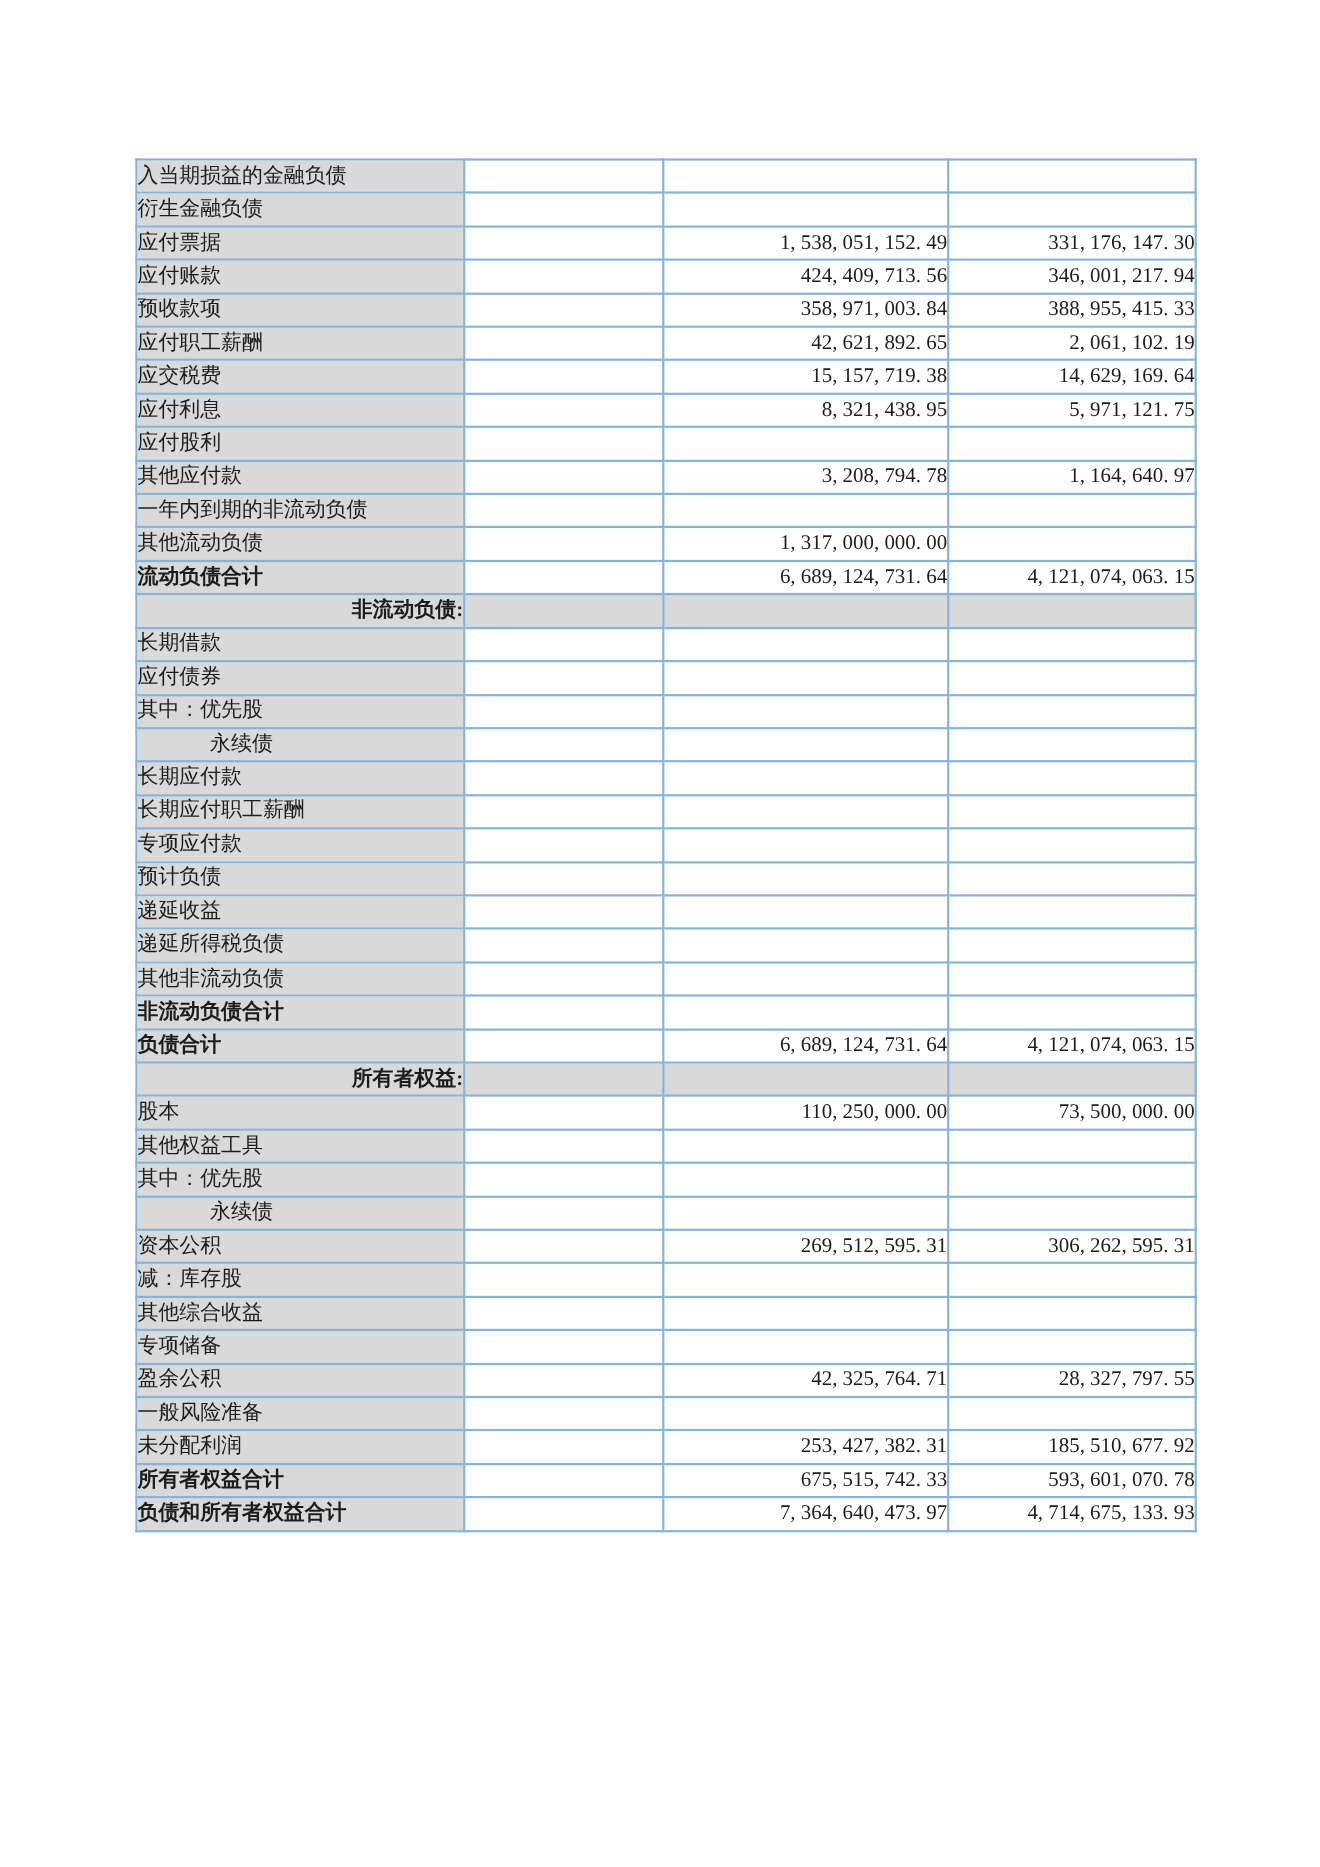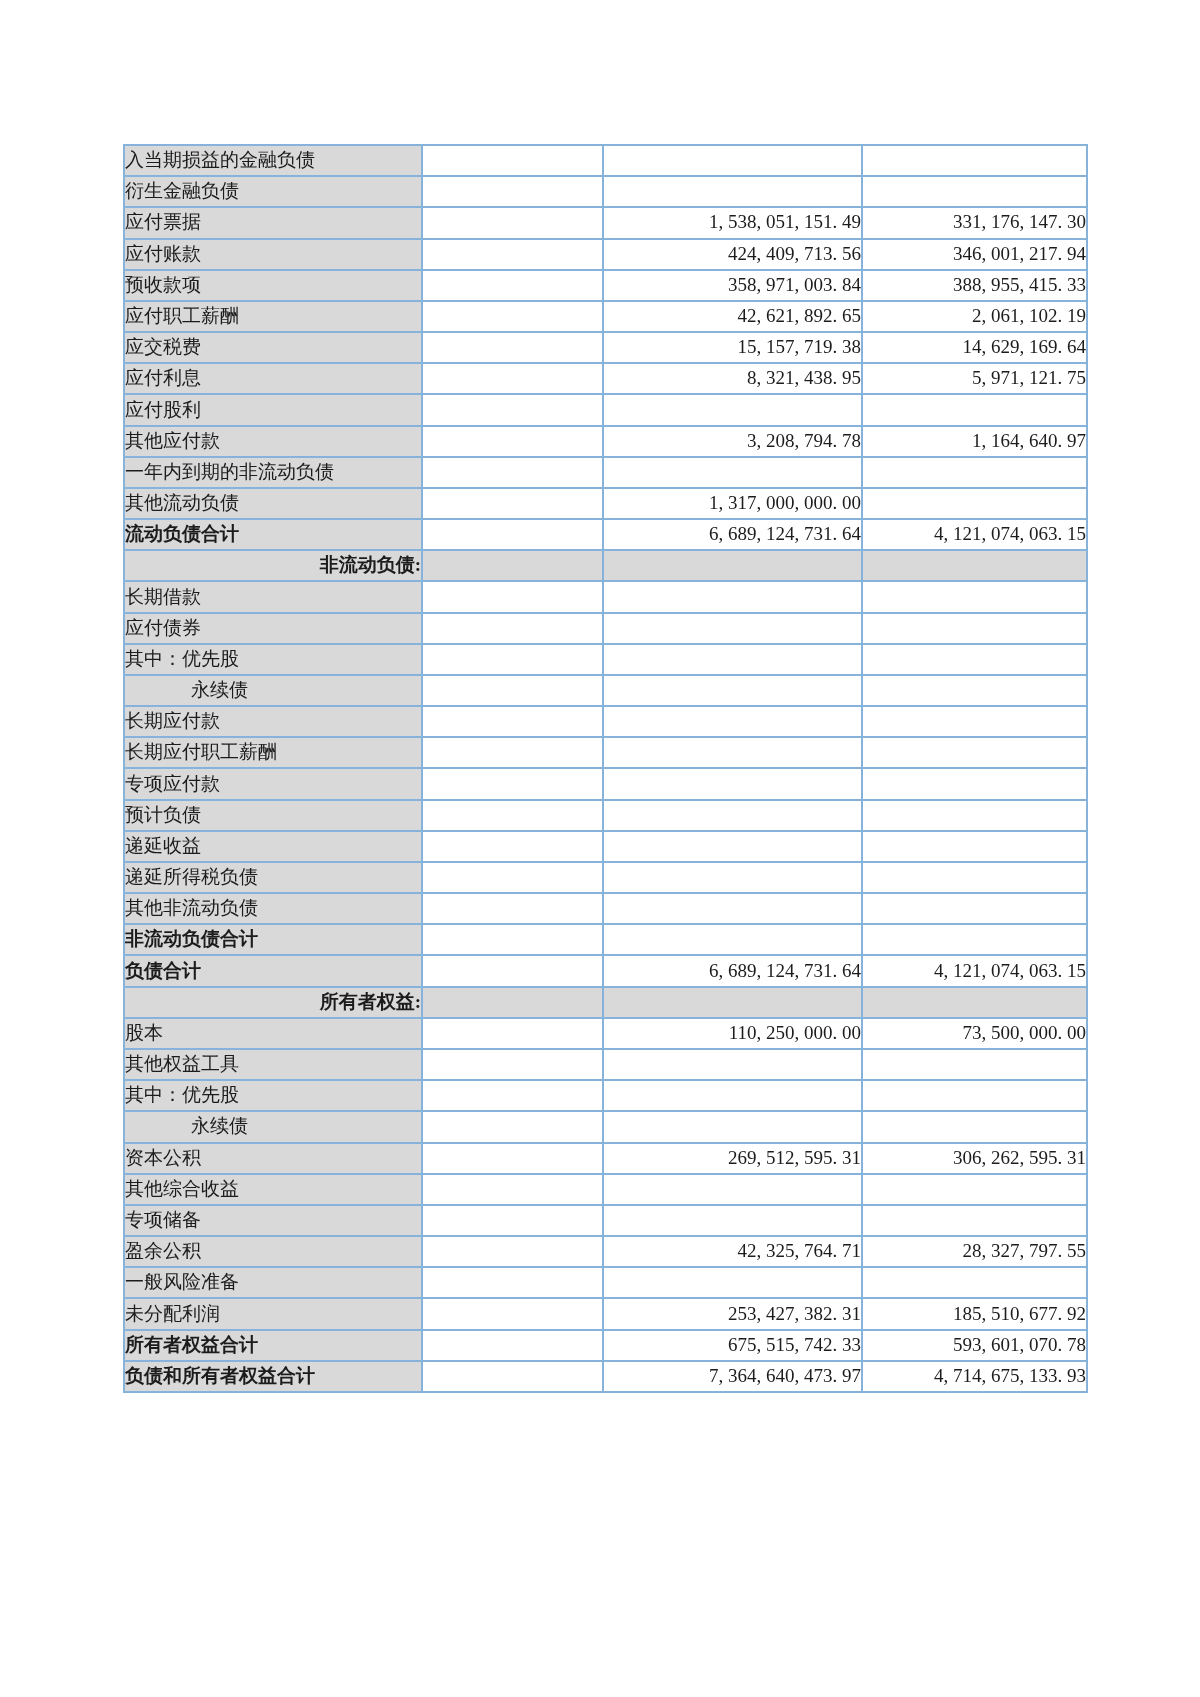--- a/index.html
+++ b/index.html
@@ -84,21 +84,21 @@
           </tr>
           <tr class="item">
             <td class="c-label">衍生金融负债</td>
             <td class="c-blank"></td>
             <td class="c-current"></td>
             <td class="c-prior"></td>
           </tr>
           <tr class="item">
             <td class="c-label">应付票据</td>
             <td class="c-blank"></td>
-            <td class="c-current">1, 538, 051, 151. 49</td>
+            <td class="c-current">1, 538, 051, 152. 49</td>
             <td class="c-prior">331, 176, 147. 30</td>
           </tr>
           <tr class="item">
             <td class="c-label">应付账款</td>
             <td class="c-blank"></td>
             <td class="c-current">424, 409, 713. 56</td>
             <td class="c-prior">346, 001, 217. 94</td>
           </tr>
           <tr class="item">
             <td class="c-label">预收款项</td>
@@ -266,20 +266,26 @@
             <td class="c-label indent">永续债</td>
             <td class="c-blank"></td>
             <td class="c-current"></td>
             <td class="c-prior"></td>
           </tr>
           <tr class="item">
             <td class="c-label">资本公积</td>
             <td class="c-blank"></td>
             <td class="c-current">269, 512, 595. 31</td>
             <td class="c-prior">306, 262, 595. 31</td>
+          </tr>
+          <tr class="item">
+            <td class="c-label">减：库存股</td>
+            <td class="c-blank"></td>
+            <td class="c-current"></td>
+            <td class="c-prior"></td>
           </tr>
           <tr class="item">
             <td class="c-label">其他综合收益</td>
             <td class="c-blank"></td>
             <td class="c-current"></td>
             <td class="c-prior"></td>
           </tr>
           <tr class="item">
             <td class="c-label">专项储备</td>
             <td class="c-blank"></td>

